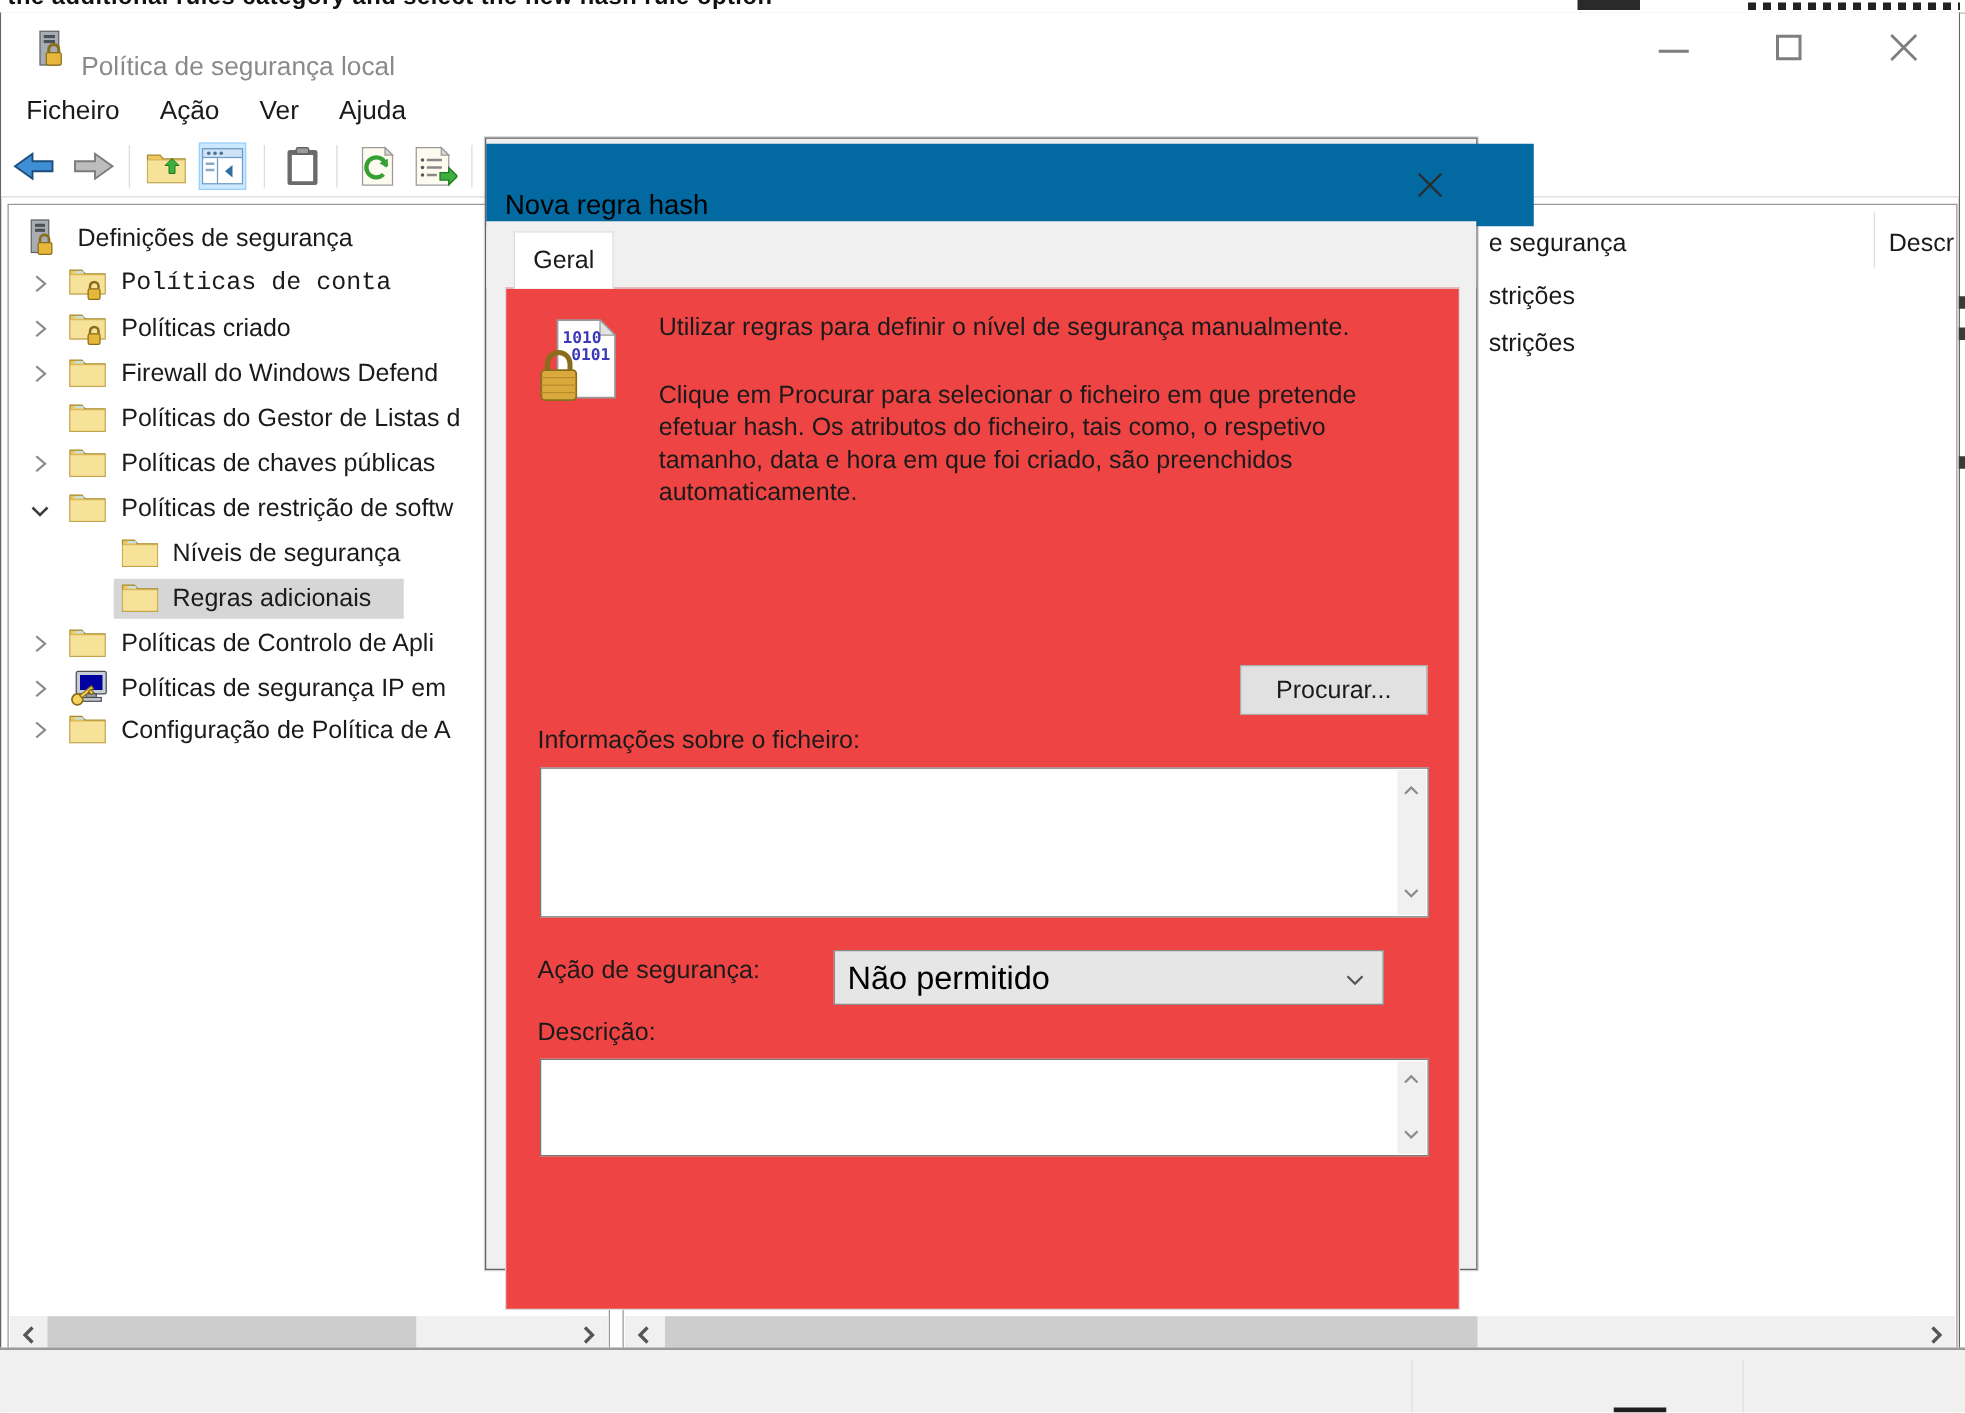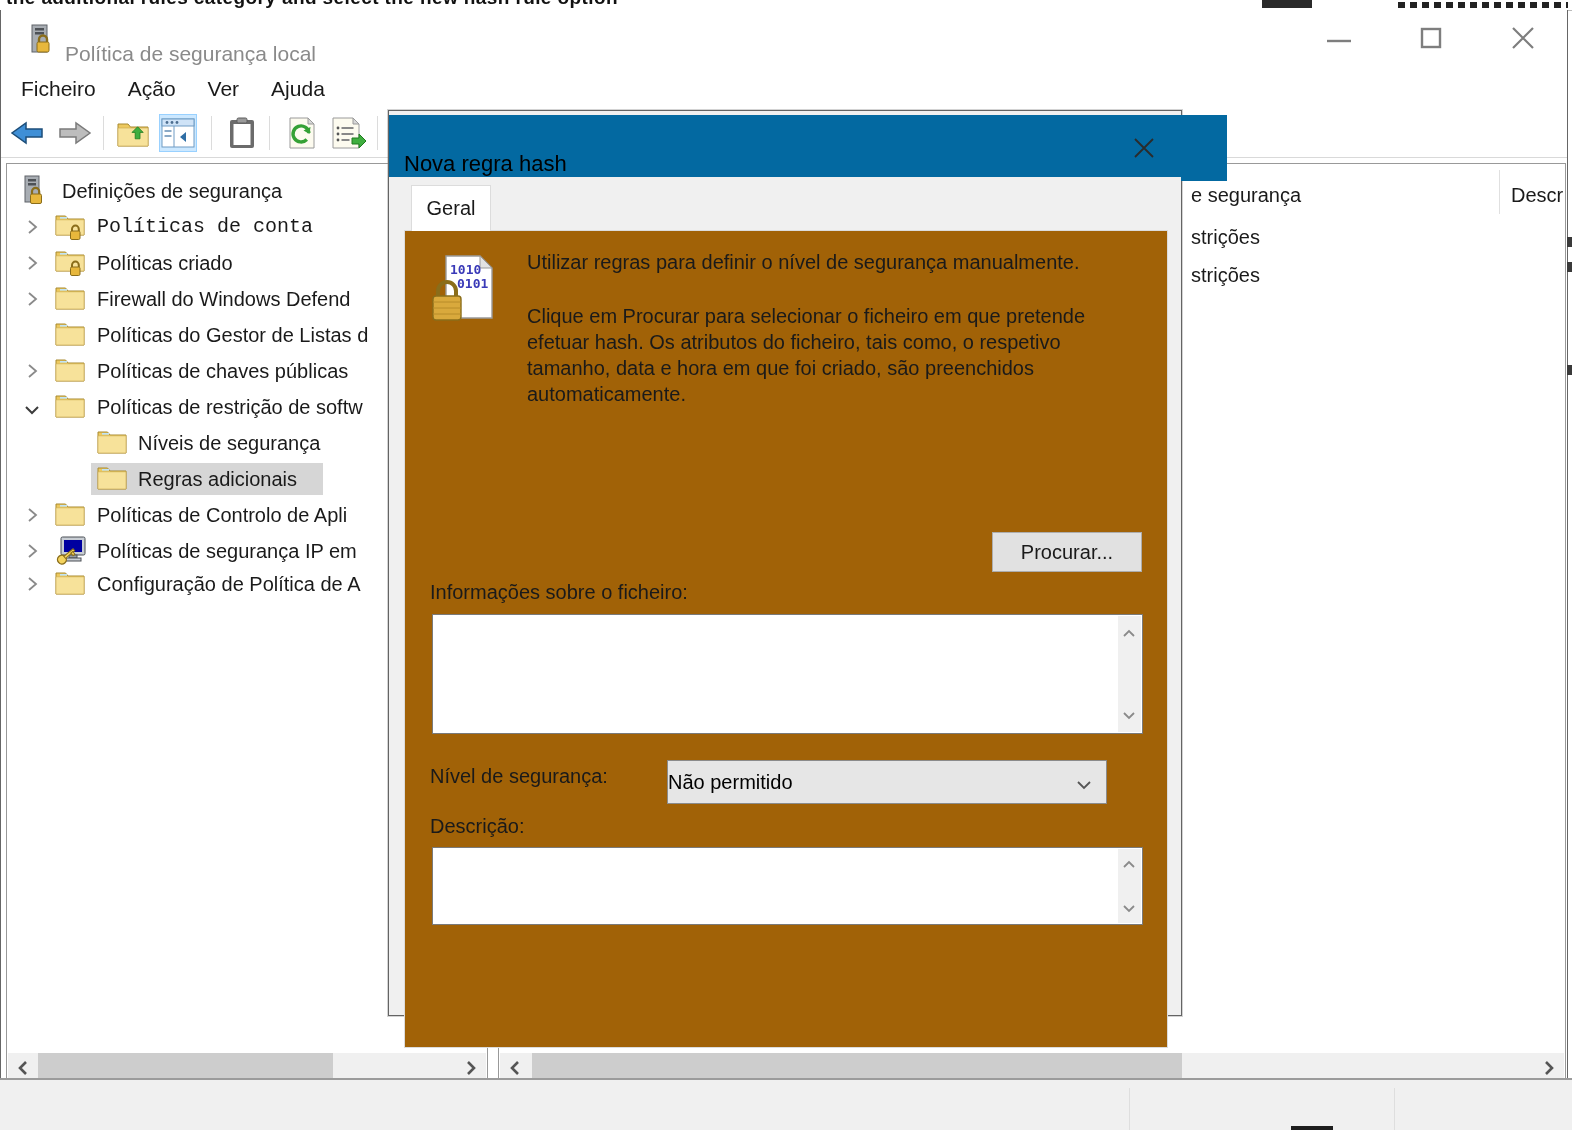--- a/index.html
+++ b/index.html
@@ -50,29 +50,29 @@
   
   #statusbar{left:0;top:1078px;width:1572px;height:52px;background:#f0f0f0;border-top:2px solid #9b9b9b;}
   .status-div{position:absolute;top:8px;width:1px;height:44px;background:#dedede;}
 
   
   #dialog{left:388px;top:110px;width:794px;height:906px;background:#f0f0f0;border:1px solid #646464;box-sizing:border-box;box-shadow:0 0 0 1px rgba(130,130,130,.35);}
   #dlg-titlebar{left:0;top:4px;width:100%;height:66px;background:#0369a1;padding-left:46px;}
   #dlg-title{left:15px;top:0;line-height:66px;font-size:22px;color:#000;}
   #dlg-tabstrip{left:0;top:66px;width:100%;height:53px;background:#f0f0f0;}
   #tab-geral{left:22px;top:8px;width:80px;height:46px;background:#fff;border:1px solid #dcdcdc;border-bottom:none;box-sizing:border-box;text-align:center;line-height:44px;font-size:20px;z-index:2;}
-  #tab-page{left:15px;top:119px;width:764px;height:818px;background:#a16207;border:1px solid #dcdcdc;box-sizing:border-box;z-index:1;}
+  #tab-page{left:15px;top:119px;width:764px;height:818px;background:#ef4444;border:1px solid #dcdcdc;box-sizing:border-box;z-index:1;}
 
   .dlg-text{font-size:20px;line-height:26px;color:#1a1a1a;}
   .fld-label{font-size:20px;color:#1a1a1a;white-space:nowrap;}
   .textbox{background:#fff;border:1px solid #7a7a7a;box-sizing:border-box;}
   .tb-scroll{position:absolute;top:1px;right:1px;bottom:1px;width:23px;background:#f0f0f0;}
   .tb-chev{position:absolute;left:4px;}
   .combo{background:#e6e6e6;border:1px solid #8b8b8b;box-sizing:border-box;}
-  .combo .val{position:absolute;left:0;top:0;line-height:42px;font-size:20px;color:#000;white-space:nowrap;}
+  .combo .val{position:absolute;left:10px;top:0;line-height:42px;font-size:26px;color:#000;white-space:nowrap;}
 
   .btn{position:absolute;width:148px;height:39px;background:#e1e1e1;border:1px solid #adadad;box-sizing:border-box;
        font-size:20px;color:#1a1a1a;text-align:center;line-height:36px;}
   .btn.focus{border:2px solid #0078d7;line-height:34px;}
   .btn.disabled{background:#cfcfcf;border:1px solid #bfbfbf;color:#8d8d8d;}
 
   .edge-mark{position:absolute;width:5px;height:10px;background:#3a3a3a;}
 </style>
 </head>
 <body>
@@ -470,21 +470,21 @@
               </svg>
           </span>
           <span class="tb-chev" style="bottom:8px;">
             <svg width="14" height="9" viewBox="0 0 14 9">
                 <path d="M2 2 l5 5 5 -5" fill="none" stroke="#8a8a8a" stroke-width="1.8"></path>
               </svg>
           </span>
         </span>
       </div>
 
-      <span class="abs fld-label" style="left:25px;top:534px;">Nível de segurança:</span>
+      <span class="abs fld-label" style="left:25px;top:534px;">Ação de segurança:</span>
 
       <div class="abs combo" style="left:262px;top:529px;width:440px;height:44px;">
         <span class="val">Não permitido</span>
         <span class="abs" style="right:14px;top:16px;">
           <svg width="16" height="11" viewBox="0 0 16 11">
               <path d="M2 2 l6 6 6 -6" fill="none" stroke="#555" stroke-width="1.8"></path>
             </svg>
         </span>
       </div>
 

